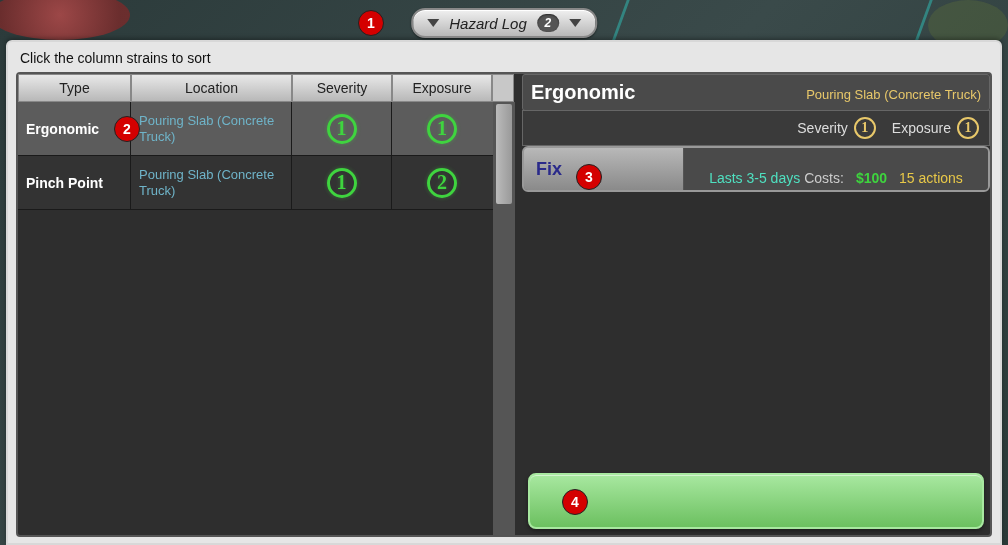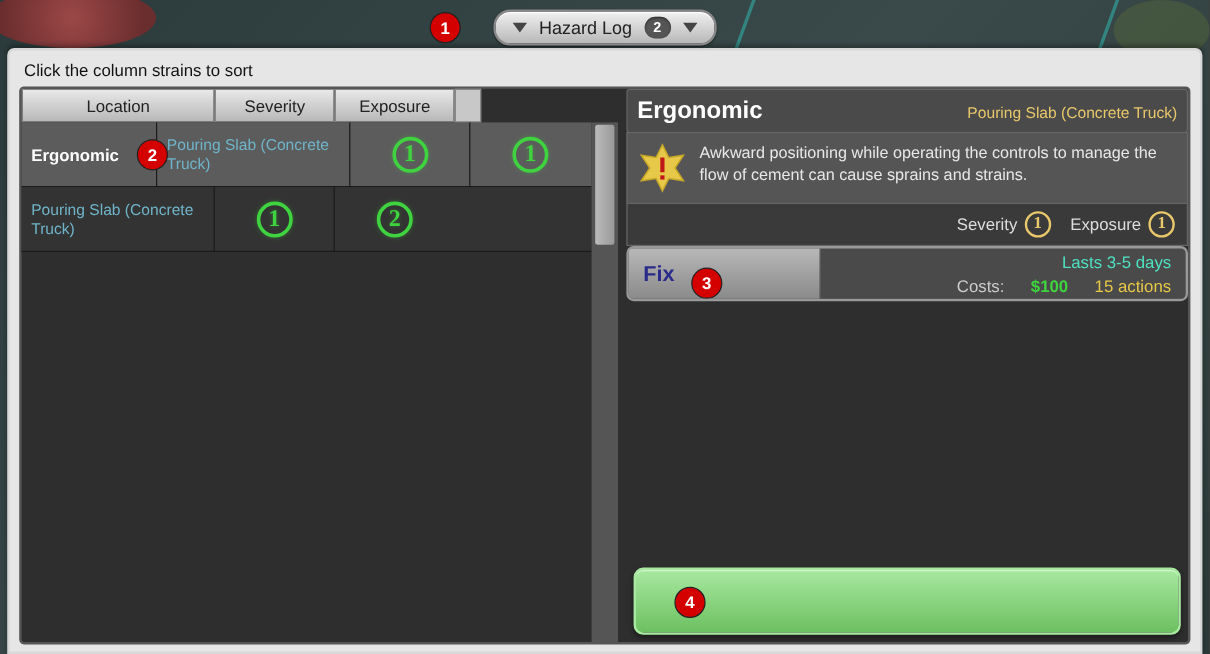--- a/index.html
+++ b/index.html
@@ -37,20 +37,21 @@
 }
 .hazard-log-btn {
   background: linear-gradient(to bottom, #f0f0f0 0%, #b8b8b8 100%);
   border: 2px solid #888;
   border-radius: 14px;
   padding: 4px 14px;
   display: flex; align-items: center; gap: 10px;
   font-size: 15px; font-weight: 500; color: #222;
   box-shadow: inset 0 1px 0 #fff, 0 1px 2px rgba(0,0,0,0.5);
   cursor: pointer;
+  font-style: italic;
 }
 .tri-down {
   width: 0; height: 0;
   border-left: 6px solid transparent;
   border-right: 6px solid transparent;
   border-top: 8px solid #444;
 }
 .count-pill {
   background: #555; color: #fff;
   min-width: 22px; height: 18px;
@@ -219,26 +220,26 @@
   display: flex; align-items: center;
   padding-left: 12px;
   font-size: 18px; font-weight: bold;
   color: #2a2a8a;
   border-right: 1px solid #555;
   position: relative;
 }
 .fix-right {
   flex: 1;
   background: #4a4a4a;
-  display: flex; flex-direction: column; justify-content: center; align-items: flex-end;
-  padding: 4px 12px;
+  display: flex; flex-direction: row; justify-content: center; align-items: flex-end;
+  padding: 4px 0;
   gap: 4px;
 }
 .lasts { color: #4fe0c0; font-size: 14px; font-weight: 500; }
-.costs-row { display: flex; align-items: flex-start; gap: 22px; color: #ccc; font-size: 14px; }
+.costs-row { display: flex; align-items: flex-start; gap: 12px; color: #ccc; font-size: 14px; }
 .cost-green { color: #3ed43e; font-weight: bold; }
 .cost-yellow { color: #e8c848; font-weight: normal; }
 .spacer { flex: 1; }
 .osha-btn {
   background: linear-gradient(to bottom, #a8e8a0 0%, #6cc060 100%);
   border: 2px solid #a8e8a0;
   border-radius: 8px;
   margin: 6px;
   height: 56px;
   display: flex; align-items: center; justify-content: center;
@@ -265,20 +266,21 @@
 </div>
 
 <div class="marker" style="top:10px; left:358px;">1</div>
 
 <div class="main-panel">
   <div class="sort-hint">Click the column strains to sort</div>
   <div class="inner-dark">
 
     <div class="left-pane">
       <div class="thead-row">
+        <div class="th th-type">Type</div>
         <div class="th th-loc">Location</div>
         <div class="th th-sev">Severity</div>
         <div class="th th-exp">Exposure</div>
         <div class="th-gap"></div>
       </div>
       <div class="tbody-wrap">
         <div class="rows-area">
           <div class="trow sel">
             <div class="td td-type">
               <span>Ergonomic</span>
@@ -286,47 +288,40 @@
             </div>
             <div class="td td-loc">Pouring Slab (Concrete Truck)</div>
             <div class="td td-num">
               <span class="circled c-green">1</span>
             </div>
             <div class="td td-num">
               <span class="circled c-green">1</span>
             </div>
           </div>
           <div class="trow">
+            <div class="td td-type">Pinch Point</div>
             <div class="td td-loc">Pouring Slab (Concrete Truck)</div>
             <div class="td td-num">
               <span class="circled c-green">1</span>
             </div>
             <div class="td td-num">
               <span class="circled c-green">2</span>
             </div>
           </div>
         </div>
         <div class="scrollbar-fake">
           <div class="scroll-thumb"></div>
         </div>
       </div>
     </div>
 
     <div class="right-pane">
       <div class="detail-header">
         <span class="detail-title">Ergonomic</span>
         <span class="detail-sub">Pouring Slab (Concrete Truck)</span>
-      </div>
-      <div class="detail-body">
-        <svg class="warn-star" viewBox="0 0 48 48">
-          <polygon points="24,2 30,14 44,12 36,24 44,36 30,34 24,46 18,34 4,36 12,24 4,12 18,14" fill="#e8c848" stroke="#c8a828" stroke-width="1.5"></polygon>
-          <rect x="22" y="14" width="4" height="14" fill="#c01818"></rect>
-          <rect x="22" y="31" width="4" height="4" fill="#c01818"></rect>
-        </svg>
-        <div class="detail-text">Awkward positioning while operating the controls to manage the flow of cement can cause sprains and strains.</div>
       </div>
       <div class="detail-sevrow">
         <div class="sev-item">
           <span>Severity</span>
           <span class="mini-circ">1</span>
         </div>
         <div class="sev-item">
           <span>Exposure</span>
           <span class="mini-circ">1</span>
         </div>

